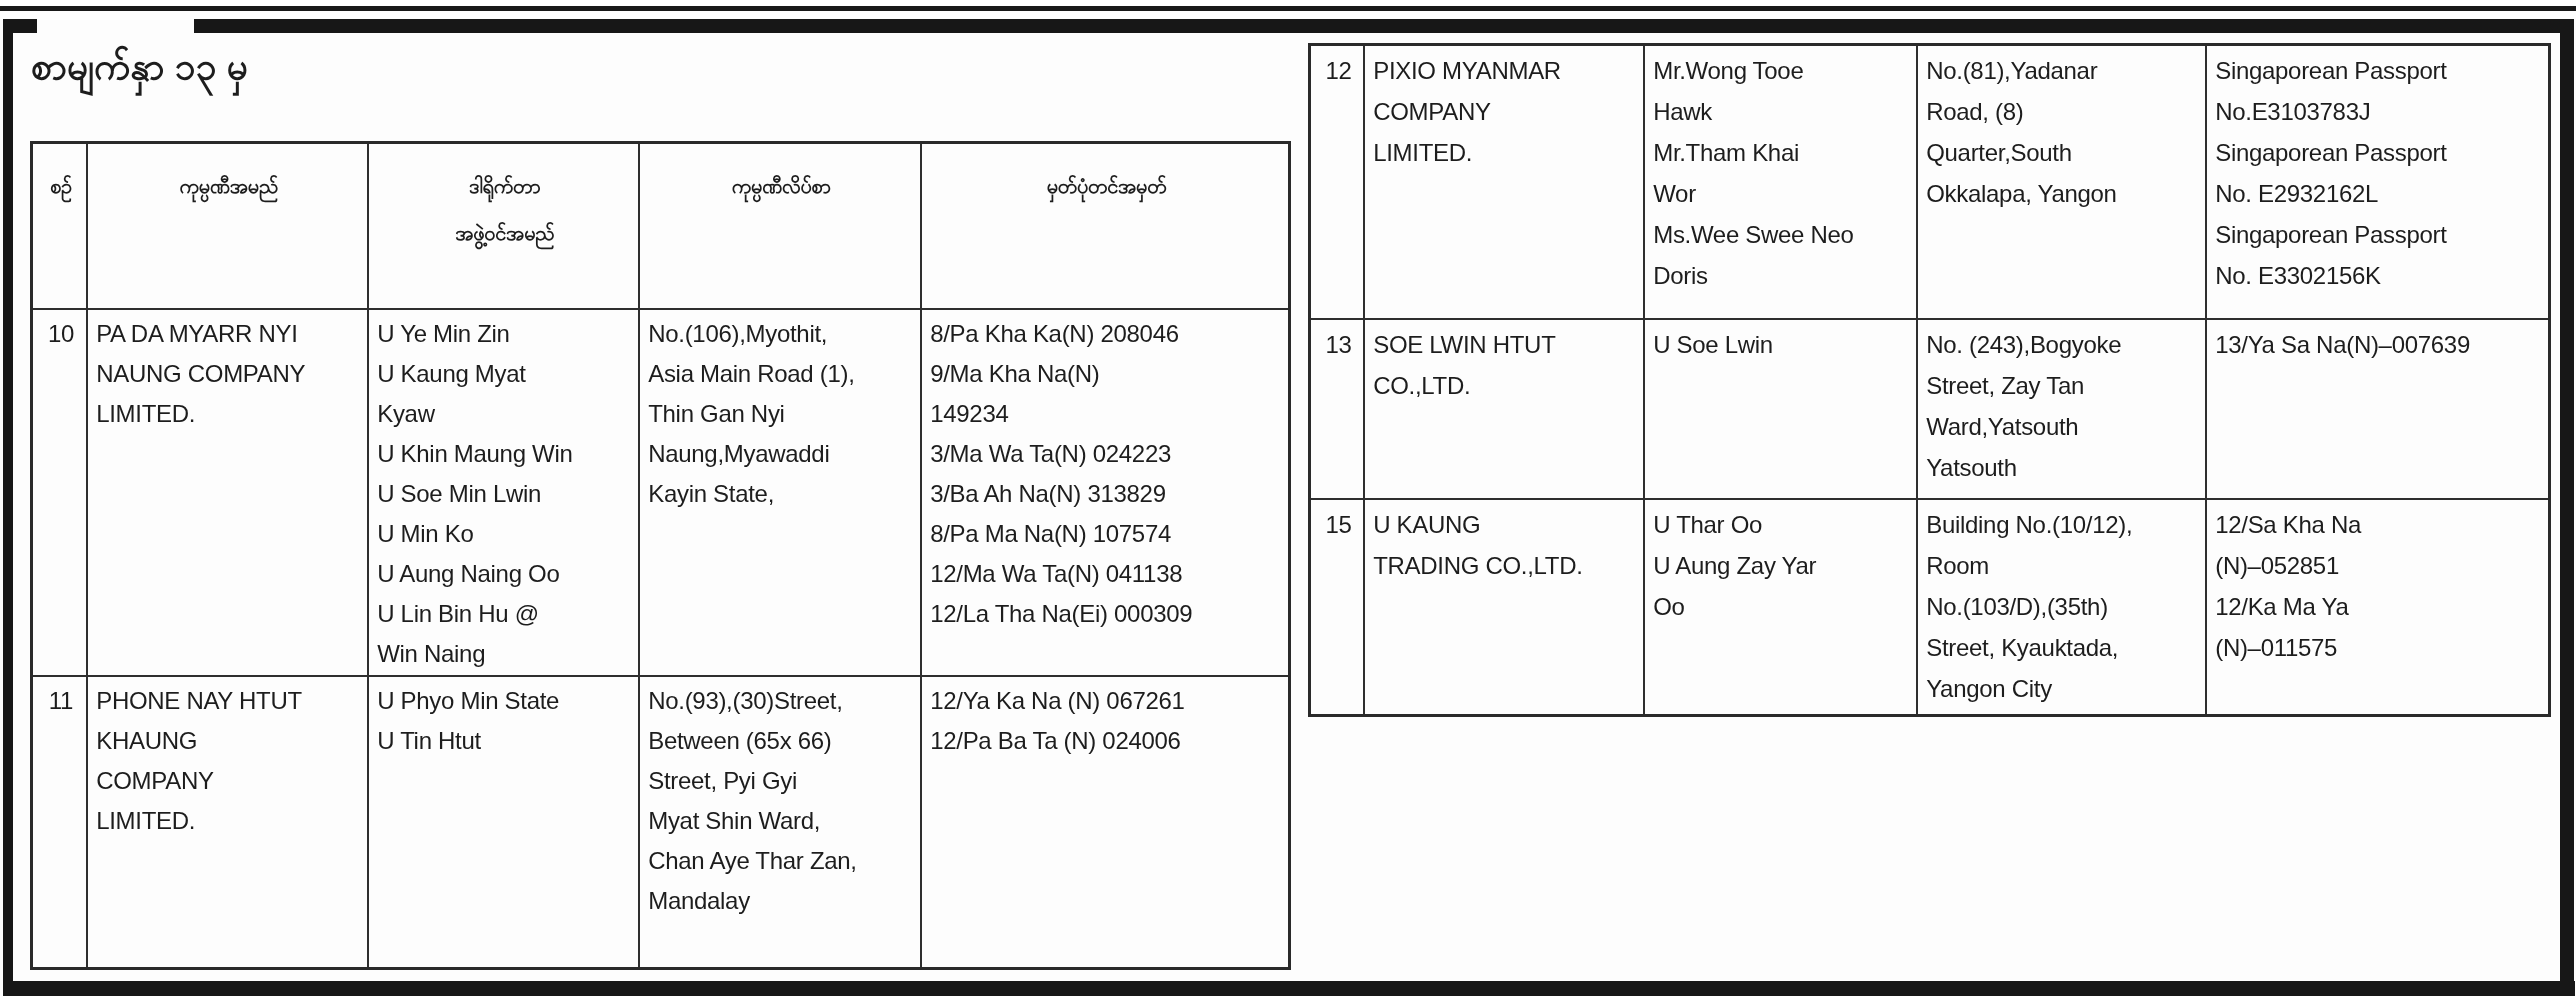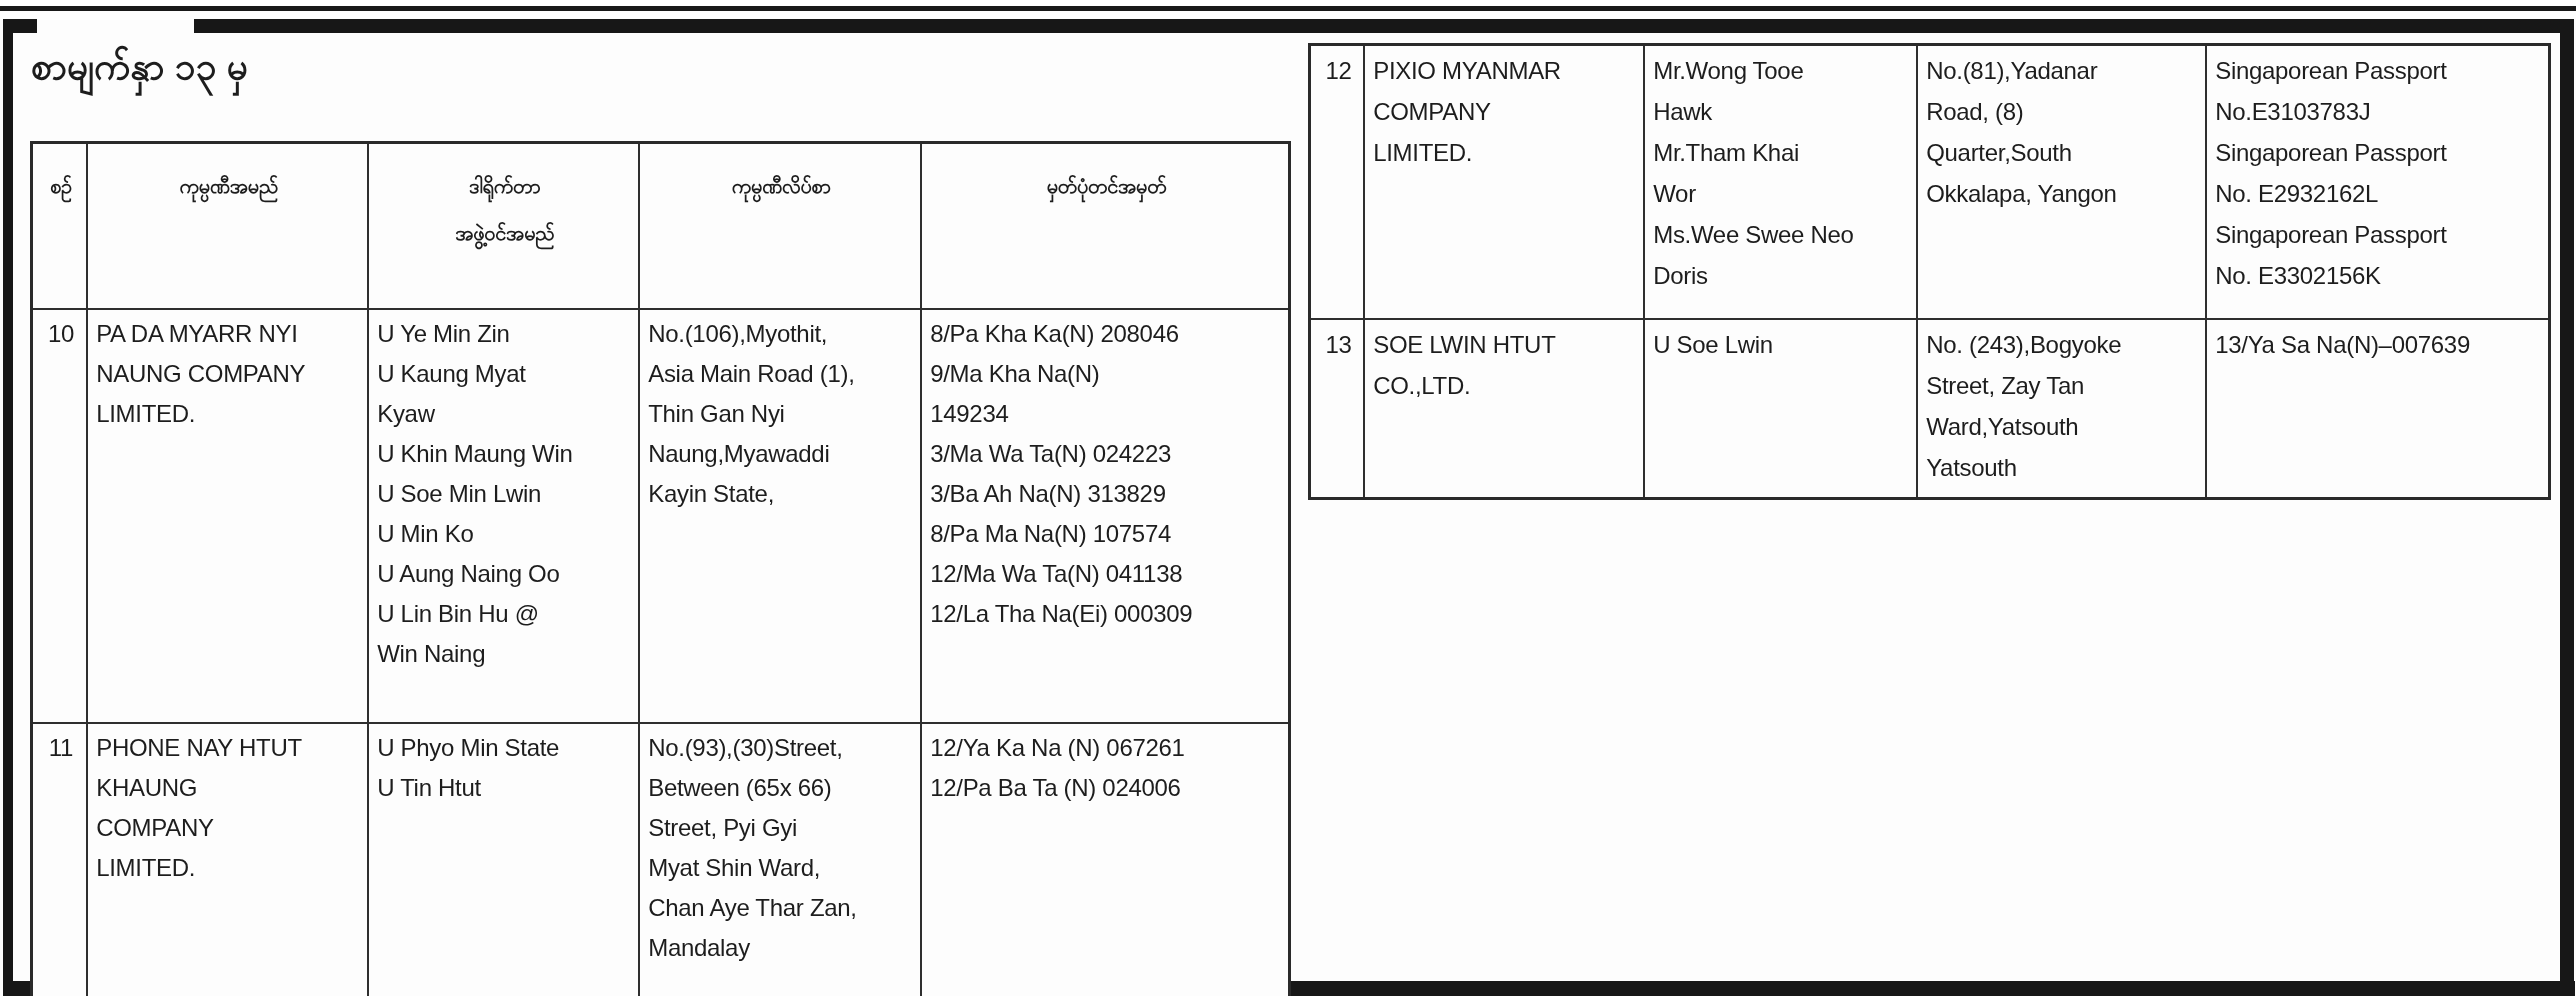--- a/index.html
+++ b/index.html
@@ -47,21 +47,21 @@
     text-align:center;
     padding-top:19px;
     font-size:20px;
     line-height:47px;
     font-weight:600;
   }
   td.no-cell{text-align:center;padding-left:1.7px;padding-right:1.7px;}
   
   #left-table{left:30px;top:141px;width:1258px;}
   #left-table tr.hdr{height:166px;}
-  #left-table tr.r10{height:414px;}
+  #left-table tr.r10{height:367px;}
   #left-table tr.r11{height:293px;}
   
   #right-table{left:1308px;top:43px;width:1240px;}
   #right-table td{line-height:41px;}
   #right-table tr.r12{height:274px;}
   #right-table tr.r13{height:180px;}
   #right-table tr.r14{height:258px;}
   #right-table tr.r15{height:217px;}
 </style>
 </head>
@@ -180,17 +180,34 @@
         <td class="no-cell">13</td>
         <td>SOE LWIN HTUT
 CO.,LTD.</td>
         <td>U Soe Lwin</td>
         <td>No. (243),Bogyoke
 Street, Zay Tan
 Ward,Yatsouth
 Yatsouth</td>
         <td>13/Ya Sa Na(N)–007639</td>
       </tr>
+      <tr class="r15">
+        <td class="no-cell">15</td>
+        <td>U KAUNG
+TRADING CO.,LTD.</td>
+        <td>U Thar Oo
+U Aung Zay Yar
+Oo</td>
+        <td>Building No.(10/12),
+Room
+No.(103/D),(35th)
+Street, Kyauktada,
+Yangon City</td>
+        <td>12/Sa Kha Na
+(N)–052851
+12/Ka Ma Ya
+(N)–011575</td>
+      </tr>
     </tbody>
   </table>
 
 </div>
 
 
 </body></html>

